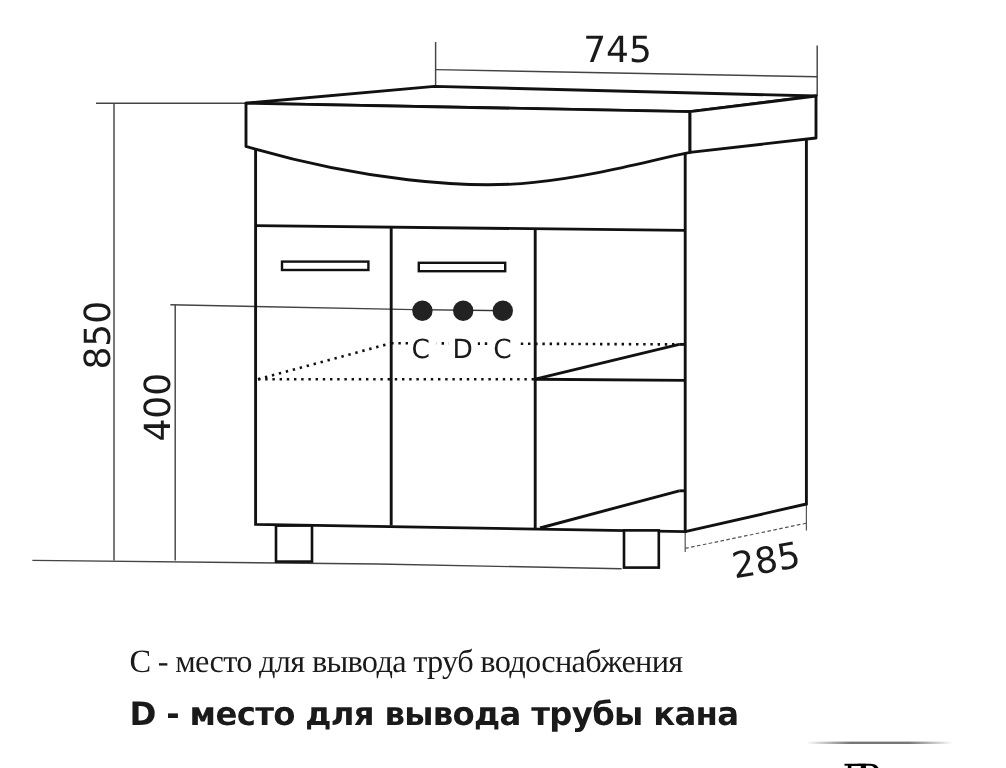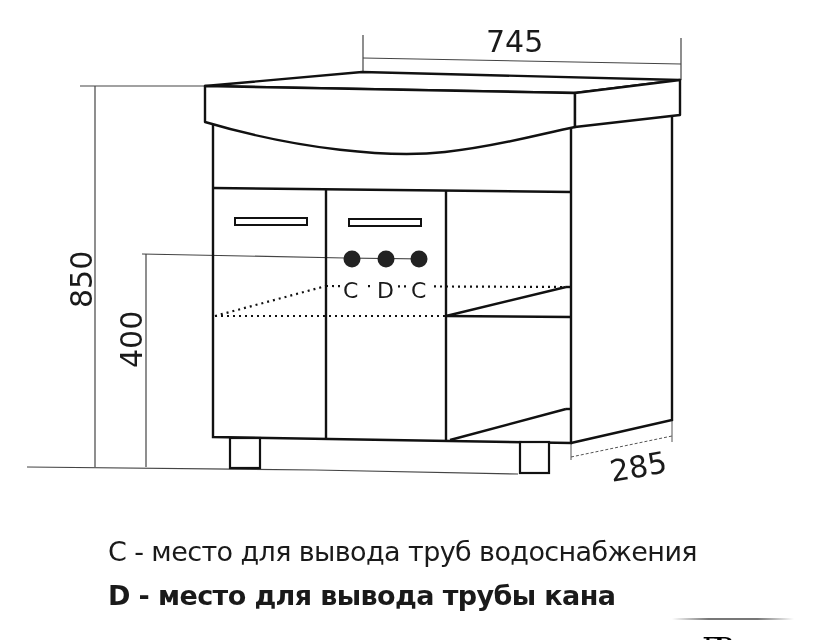--- a/index.html
+++ b/index.html
@@ -1,21 +1,21 @@
 <!DOCTYPE html>
 <html><head>
 <meta charset="utf-8">
 <style>
   html, body { margin:0; padding:0; background:#ffffff; }
   body { width:838px; height:640px; position:relative; overflow:hidden; font-family:"DejaVu Sans", sans-serif; }
   svg { position:absolute; left:0; top:0; }
   .dim-text { font-family:"DejaVu Sans", sans-serif; font-size:30px; fill:#1a1a1a; }
   .dot-label { font-family:"DejaVu Sans", sans-serif; font-size:22px; fill:#1a1a1a; }
   .legend { position:absolute; left:108px; font-family:"DejaVu Sans", sans-serif; font-size:27px; color:#1a1a1a; letter-spacing:-0.6px; white-space:nowrap; }
-  .legend-1 { top:536px; }
+  .legend-1 { top:536px;font-family:Liberation Serif, serif; }
   .legend-2 { top:580px;font-weight:bold; }
   .logo { position:absolute; left:672px; top:586px; width:122px; height:36px; }
   .logo-text { position:absolute; left:30px; top:-2px; font-family:"DejaVu Serif", serif; font-size:30px; color:#000000; letter-spacing:-10px;margin-top:47px; }
   .logo-line { position:absolute; left:0; top:32px; width:122px; height:2px; background:linear-gradient(90deg, rgba(120,120,120,0), #777 30%, #777 70%, rgba(120,120,120,0)); }
 </style>
 </head>
 <body>
 
 <svg width="838" height="640" viewBox="0 0 838 640">
 

